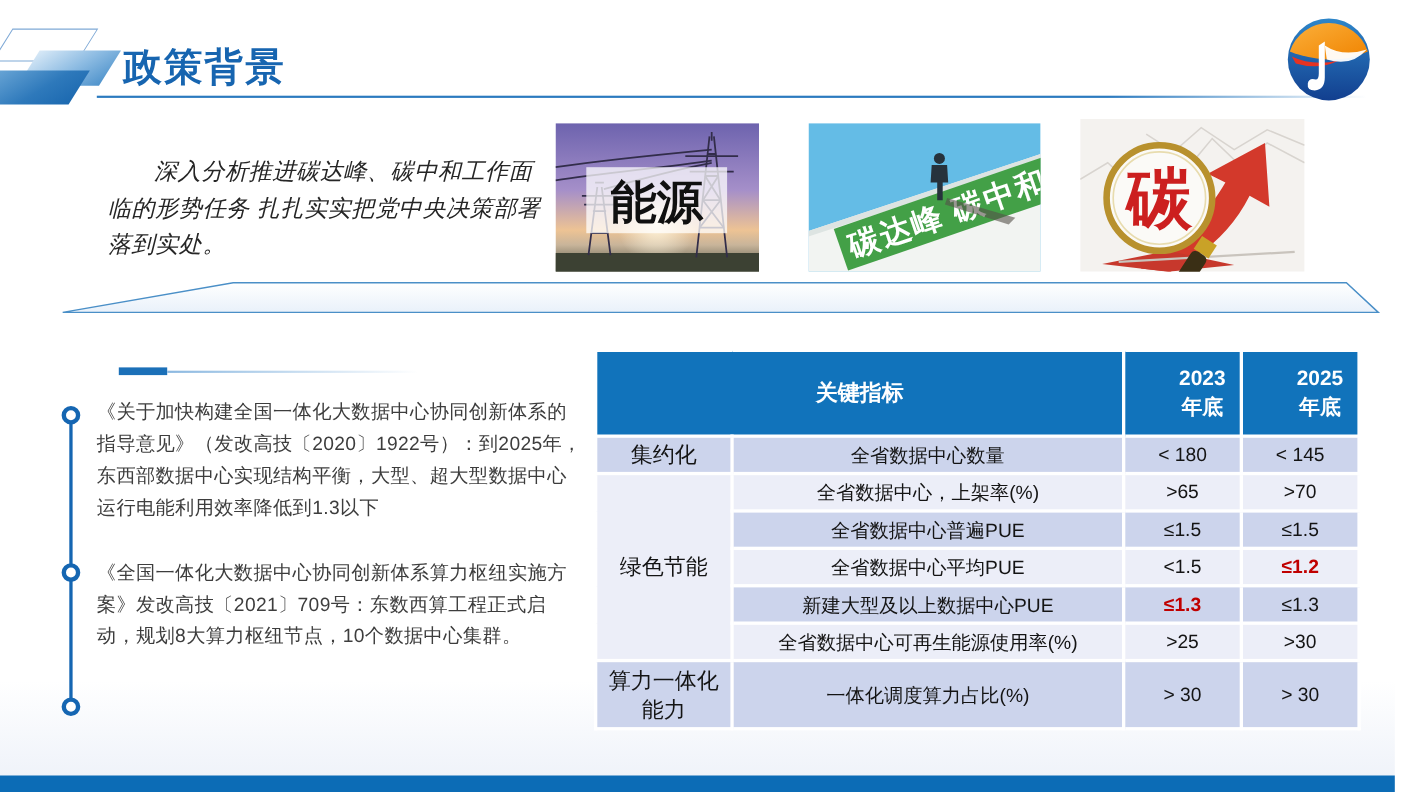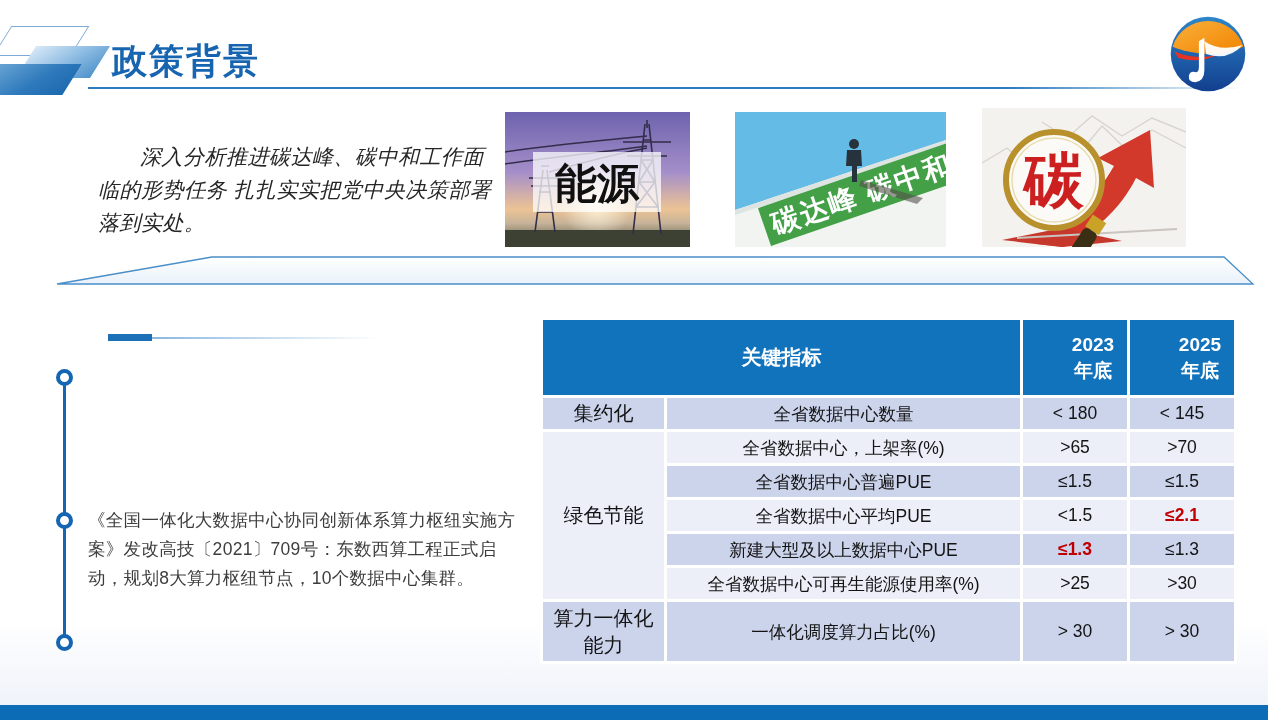--- a/index.html
+++ b/index.html
@@ -169,20 +169,21 @@
   </svg>
 
   <div class="heading-block"></div>
   <div class="heading-line"></div>
 
   <div class="timeline-line"></div>
   <div class="timeline-dot dot-1"></div>
   <div class="timeline-dot dot-2"></div>
   <div class="timeline-dot dot-3"></div>
 
+  <div class="policy-item item-1">《关于加快构建全国一体化大数据中心协同创新体系的指导意见》（发改高技〔2020〕1922号）：到2025年，东西部数据中心实现结构平衡，大型、超大型数据中心运行电能利用效率降低到1.3以下</div>
   <div class="policy-item item-2">《全国一体化大数据中心协同创新体系算力枢纽实施方案》发改高技〔2021〕709号：东数西算工程正式启动，规划8大算力枢纽节点，10个数据中心集群。</div>
 
   <table class="kpi-table">
     <colgroup>
         <col style="width:124px">
         <col style="width:356px">
         <col style="width:107px">
         <col style="width:107px">
       </colgroup>
     <thead>
@@ -212,21 +213,21 @@
         <td class="light">&gt;70</td>
       </tr>
       <tr>
         <td class="dark">全省数据中心普遍PUE</td>
         <td class="dark">≤1.5</td>
         <td class="dark">≤1.5</td>
       </tr>
       <tr>
         <td class="light">全省数据中心平均PUE</td>
         <td class="light">&lt;1.5</td>
-        <td class="light red">≤2.1</td>
+        <td class="light red">≤1.2</td>
       </tr>
       <tr>
         <td class="dark">新建大型及以上数据中心PUE</td>
         <td class="dark red">≤1.3</td>
         <td class="dark">≤1.3</td>
       </tr>
       <tr>
         <td class="light">全省数据中心可再生能源使用率(%)</td>
         <td class="light">&gt;25</td>
         <td class="light">&gt;30</td>

